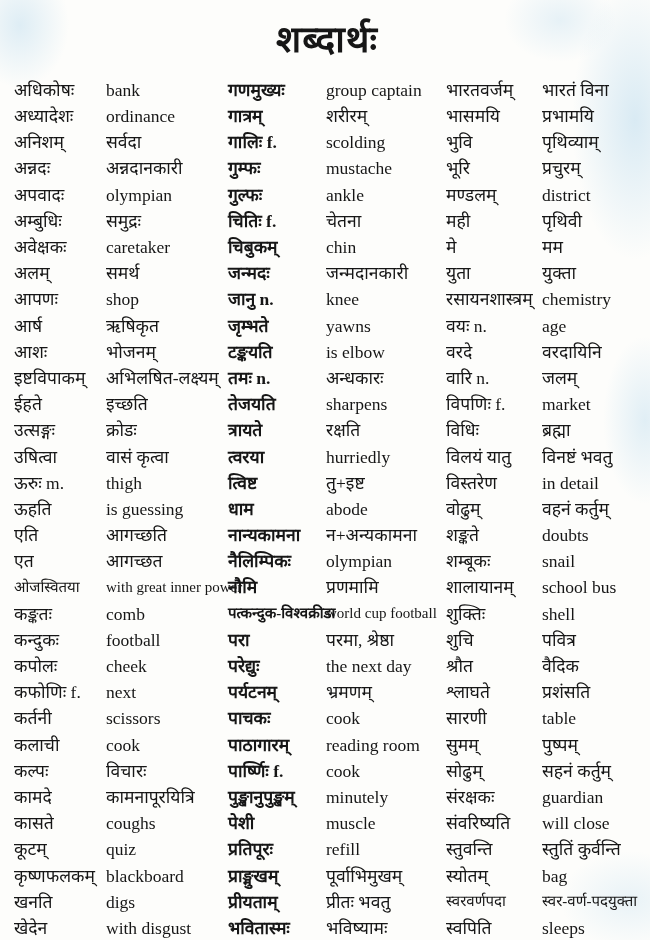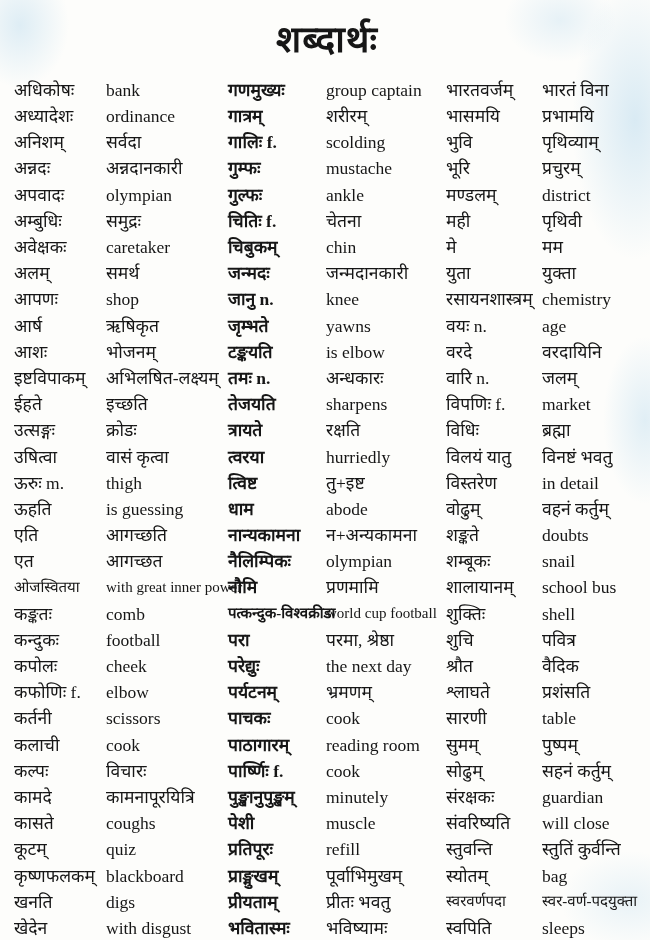--- a/index.html
+++ b/index.html
@@ -181,21 +181,21 @@
       <div class="cell meaning m2">परमा, श्रेष्ठा</div>
       <div class="cell term c3">शुचि</div>
       <div class="cell meaning m3">पवित्र</div>
       <div class="cell term c1">कपोलः</div>
       <div class="cell meaning m1">cheek</div>
       <div class="cell term c2">परेद्युः</div>
       <div class="cell meaning m2">the next day</div>
       <div class="cell term c3">श्रौत</div>
       <div class="cell meaning m3">वैदिक</div>
       <div class="cell term c1">कफोणिः f.</div>
-      <div class="cell meaning m1">elbow</div>
+      <div class="cell meaning m1">next</div>
       <div class="cell term c2">पर्यटनम्</div>
       <div class="cell meaning m2">भ्रमणम्</div>
       <div class="cell term c3">श्लाघते</div>
       <div class="cell meaning m3">प्रशंसति</div>
       <div class="cell term c1">कर्तनी</div>
       <div class="cell meaning m1">scissors</div>
       <div class="cell term c2">पाचकः</div>
       <div class="cell meaning m2">cook</div>
       <div class="cell term c3">सारणी</div>
       <div class="cell meaning m3">table</div>

